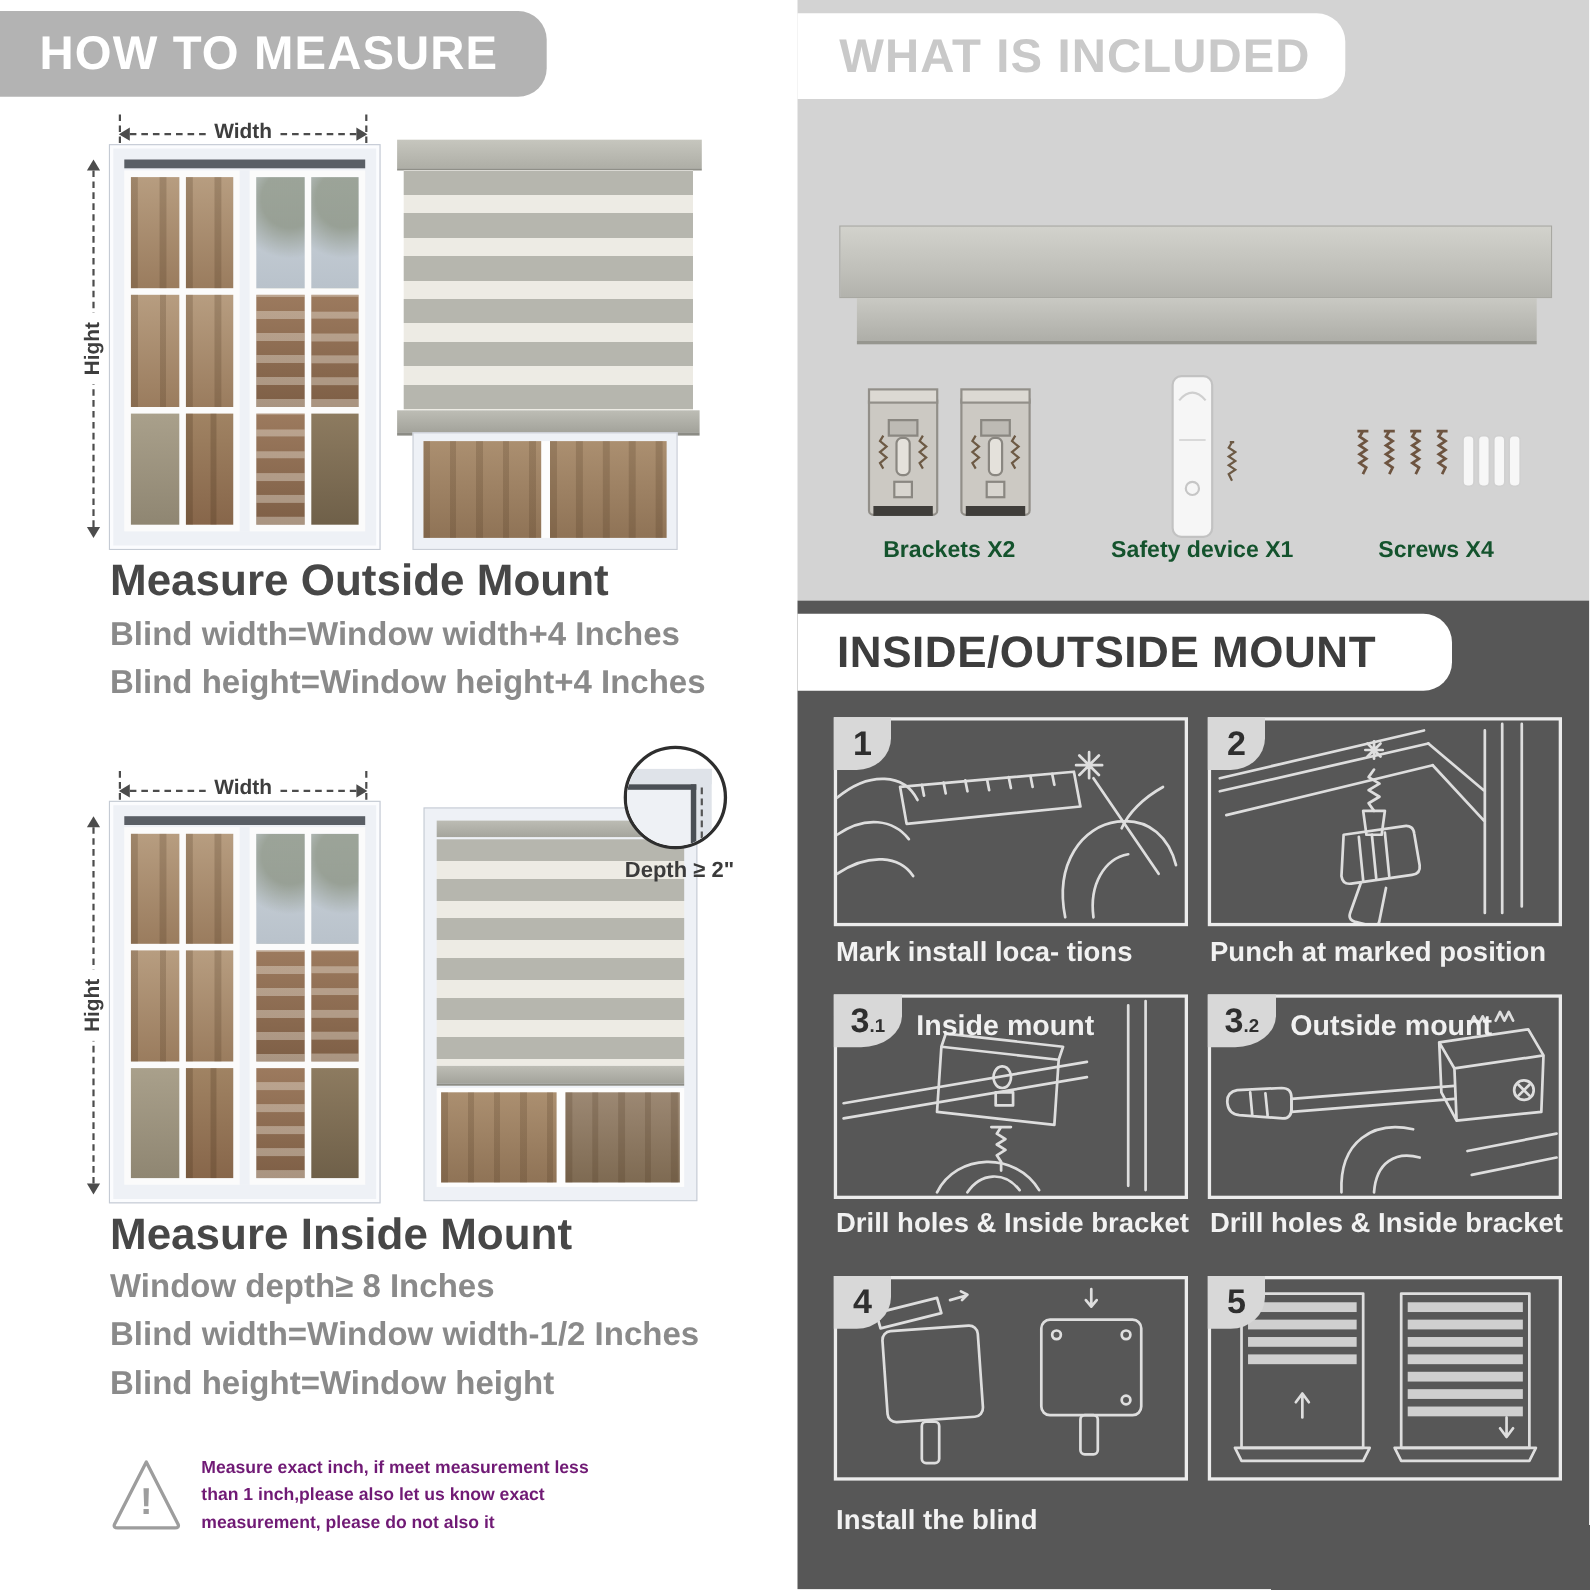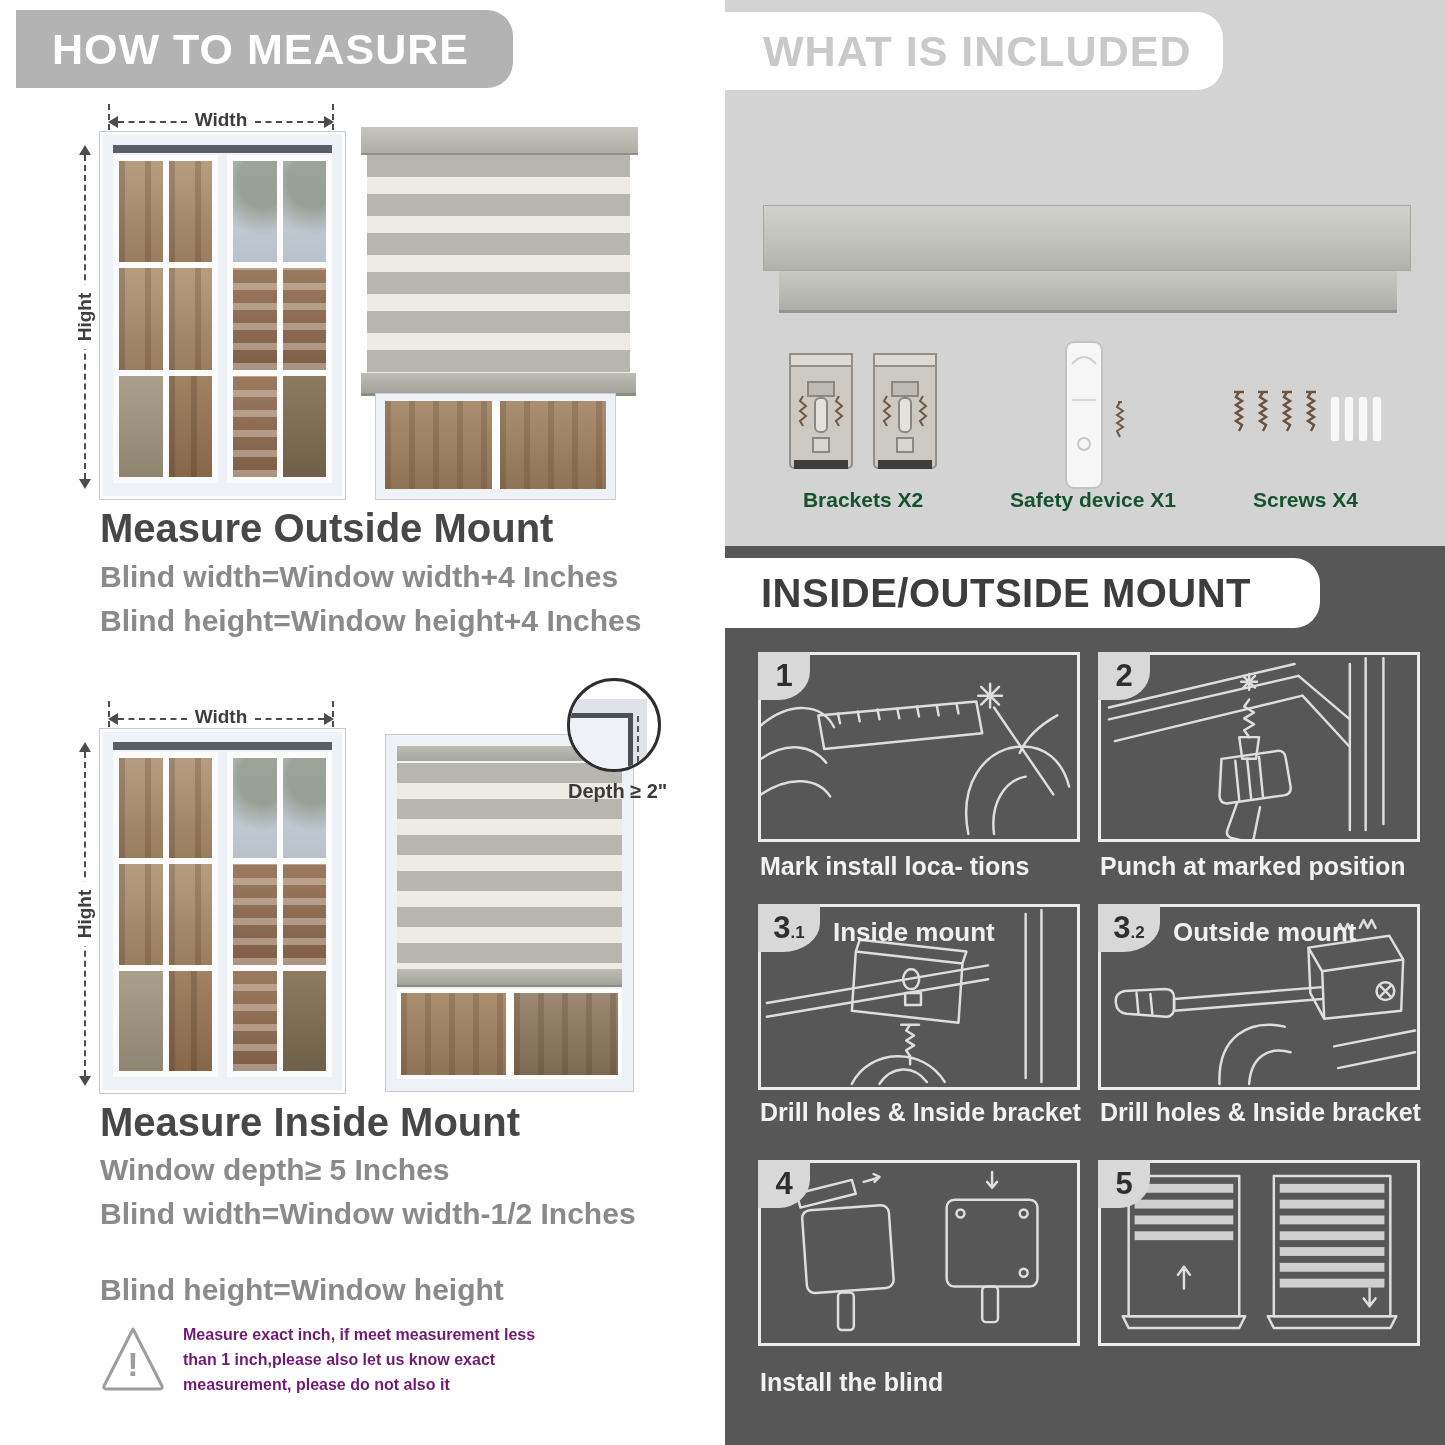--- a/index.html
+++ b/index.html
@@ -3,21 +3,21 @@
 <meta charset="utf-8">
 <style>
   html,body{margin:0;padding:0;background:#ffffff;}
   #canvas{position:relative;width:1445px;height:1445px;background:#ffffff;overflow:hidden;
           font-family:"Liberation Sans","DejaVu Sans",sans-serif;}
   .abs{position:absolute;}
 
   
   .banner-left{left:0;top:10px;width:497px;height:78px;background:#b3b3b3;
                border-radius:0 26px 26px 0;color:#ffffff;font-size:43px;font-weight:bold;
-               line-height:78px;padding-left:36px;box-sizing:border-box;letter-spacing:1px;margin-left:16px;}
+               line-height:78px;padding-left:36px;box-sizing:border-box;letter-spacing:1px;}
   .banner-included{left:725px;top:12px;width:498px;height:78px;background:#ffffff;
                border-radius:0 26px 26px 0;color:#c9c9c9;font-size:43px;font-weight:bold;
                line-height:78px;padding-left:38px;box-sizing:border-box;letter-spacing:1px;}
   .banner-mount{left:725px;top:558px;width:595px;height:70px;background:#ffffff;
                border-radius:0 26px 26px 0;color:#3d3d3d;font-size:40px;font-weight:bold;
                line-height:70px;padding-left:36px;box-sizing:border-box;letter-spacing:.5px;}
 
   
   .right-top{left:725px;top:0;width:720px;height:546px;background:#d3d3d3;}
   .dark-section{left:725px;top:546px;width:720px;height:899px;background:#575757;}
@@ -236,23 +236,23 @@
 
   <div class="depth-circle">
     <div class="dc-band-h"></div>
     <div class="dc-band-v"></div>
     <div class="dc-dark"></div>
     <div class="dc-dash"></div>
   </div>
   <div class="depth-label">Depth ≥ 2"</div>
 
   <div class="m-heading" style="top:1100px;">Measure Inside Mount</div>
-  <div class="m-line" style="top:1153px;">Window depth≥ 5 Inches</div>
+  <div class="m-line" style="top:1153px;">Window depth≥ 8 Inches</div>
   <div class="m-line" style="top:1197px;">Blind width=Window width-1/2 Inches</div>
-  <div class="m-line" style="top:1241px;margin-top:32px;">Blind height=Window height</div>
+  <div class="m-line" style="top:1241px;">Blind height=Window height</div>
 
   <div class="abs" style="left:100px;top:1324px;width:66px;height:68px;">
     <svg viewBox="0 0 66 68">
       <path d="M33 5 L62 62 Q63 65 59 65 L7 65 Q3 65 4 62 Z" fill="none" stroke="#9d9d9d" stroke-width="3" stroke-linejoin="round"></path>
       <text x="33" y="52" text-anchor="middle" font-size="34" font-weight="bold" fill="#9d9d9d" font-family="Liberation Sans, sans-serif">!</text>
     </svg>
   </div>
   <div class="warn-line" style="top:1326px;">Measure exact inch, if meet measurement less</div>
   <div class="warn-line" style="top:1351px;">than 1 inch,please also let us know exact</div>
   <div class="warn-line" style="top:1376px;">measurement, please do not also it</div>

